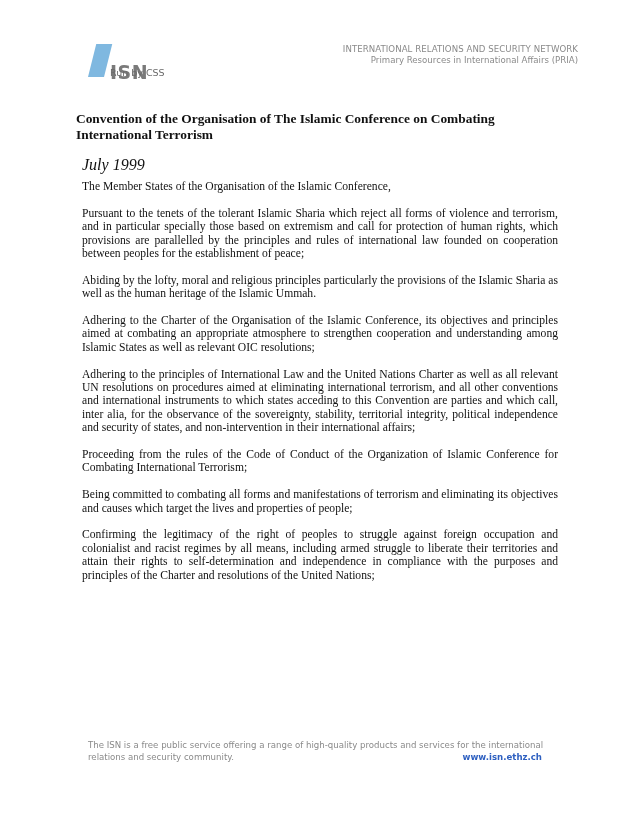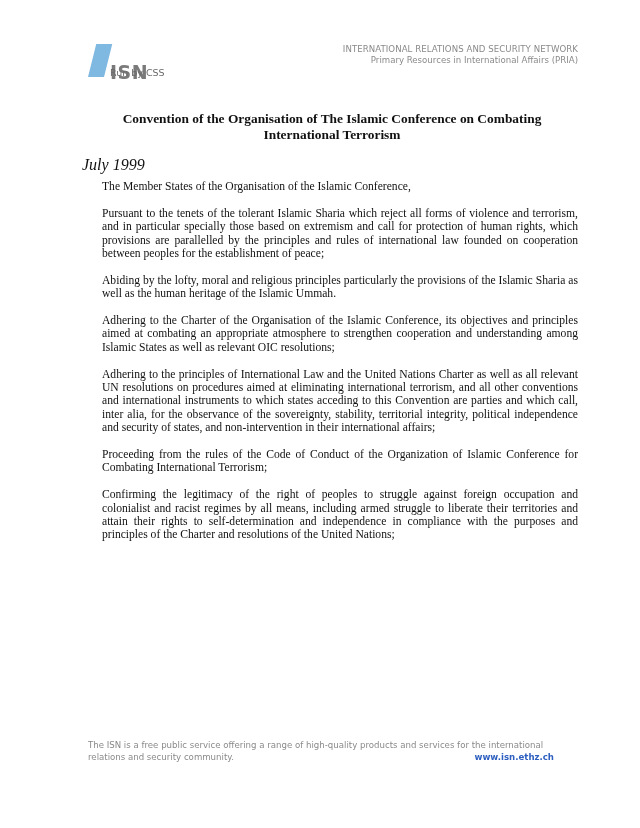--- a/index.html
+++ b/index.html
@@ -3,26 +3,26 @@
   <meta charset="utf-8">
   <style>
     html, body { margin: 0; padding: 0; background: #ffffff; }
     body { width: 640px; height: 828px; position: relative; overflow: hidden; font-family: "Liberation Serif", serif; color: #111; }
     .logo { position: absolute; left: 82px; top: 44px; width: 90px; height: 40px; }
     .logo-bar { position: absolute; left: 0; top: 0; width: 16px; height: 33px; background: #7fb8e0; transform: skewX(-14deg); transform-origin: bottom left; left: 6px; }
     .logo-isn { position: absolute; left: 28px; top: -3px; font-family: "DejaVu Sans", sans-serif; font-weight: bold; font-size: 19px; color: #7a7a7a; letter-spacing: 0.5px; margin-top: 20px; }
     .logo-sub { position: absolute; left: 28px; top: 23px; font-family: "DejaVu Sans", sans-serif; font-size: 9.5px; color: #6a6a6a; white-space: nowrap; }
     .network { position: absolute; right: 62px; top: 44px; text-align: right; font-family: "DejaVu Sans", sans-serif; font-size: 8.6px; color: #8a8a8a; line-height: 11px; }
     .network .l1 { letter-spacing: 0.05px; text-align: center; }
-    .title { position: absolute; left: 92px; width: 480px; top: 111px; text-align: center; font-weight: bold; font-size: 13.4px; line-height: 16px; color: #111; }
+    .title { position: absolute; left: 76px; width: 480px; top: 111px; text-align: left; font-weight: bold; font-size: 13.4px; line-height: 16px; color: #111; }
     .date { position: absolute; left: 82px; top: 156px; font-style: italic; font-size: 16px; }
-    .body { position: absolute; left: 82px; width: 476px; top: 180px; font-size: 11.6px; line-height: 13.4px; text-align: justify; margin-left: 20px; }
+    .body { position: absolute; left: 82px; width: 476px; top: 180px; font-size: 11.6px; line-height: 13.4px; text-align: justify; }
     .body p { margin: 0 0 13.4px 0; }
     .footer { position: absolute; left: 88px; width: 466px; top: 740px; font-family: "DejaVu Sans", sans-serif; font-size: 8.6px; color: #8a8a8a; line-height: 11.5px; }
-    .footer-url { position: absolute; right: 0; top: 11.5px; color: #2d5fc0; font-weight: bold; }
+    .footer-url { position: absolute; right: 12px; top: 11.5px; color: #2d5fc0; font-weight: bold; }
   </style>
 </head>
 <body>
 
 <div class="logo">
   <div class="logo-bar"></div>
   <div class="logo-isn">ISN</div>
   <div class="logo-sub">Run by CSS</div>
 </div>
 
@@ -35,19 +35,20 @@
 
 <div class="date">July 1999</div>
 
 <div class="body">
   <p>The Member States of the Organisation of the Islamic Conference,</p>
   <p>Pursuant to the tenets of the tolerant Islamic Sharia which reject all forms of violence and terrorism, and in particular specially those based on extremism and call for protection of human rights, which provisions are parallelled by the principles and rules of international law founded on cooperation between peoples for the establishment of peace;</p>
   <p>Abiding by the lofty, moral and religious principles particularly the provisions of the Islamic Sharia as well as the human heritage of the Islamic Ummah.</p>
   <p>Adhering to the Charter of the Organisation of the Islamic Conference, its objectives and principles aimed at combating an appropriate atmosphere to strengthen cooperation and understanding among Islamic States as well as relevant OIC resolutions;</p>
   <p>Adhering to the principles of International Law and the United Nations Charter as well as all relevant UN resolutions on procedures aimed at eliminating international terrorism, and all other conventions and international instruments to which states acceding to this Convention are parties and which call, inter alia, for the observance of the sovereignty, stability, territorial integrity, political independence and security of states, and non-intervention in their international affairs;</p>
   <p>Proceeding from the rules of the Code of Conduct of the Organization of Islamic Conference for Combating International Terrorism;</p>
+  <p>Being committed to combating all forms and manifestations of terrorism and eliminating its objectives and causes which target the lives and properties of people;</p>
   <p>Confirming the legitimacy of the right of peoples to struggle against foreign occupation and colonialist and racist regimes by all means, including armed struggle to liberate their territories and attain their rights to self-determination and independence in compliance with the purposes and principles of the Charter and resolutions of the United Nations;</p>
 </div>
 
 <div class="footer">
   <div>The ISN is a free public service offering a range of high-quality products and services for the international relations and security community.</div>
   <a class="footer-url">www.isn.ethz.ch</a>
 </div>
 
 </body></html>

